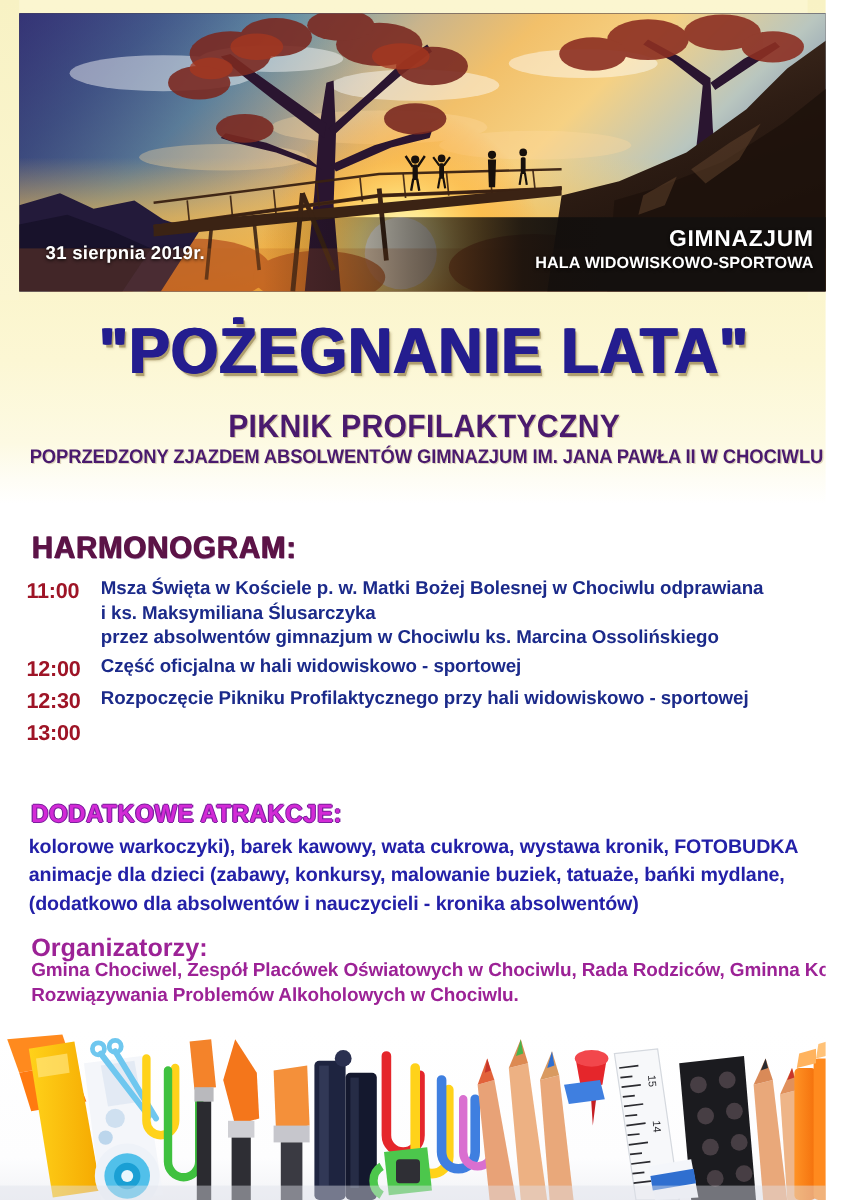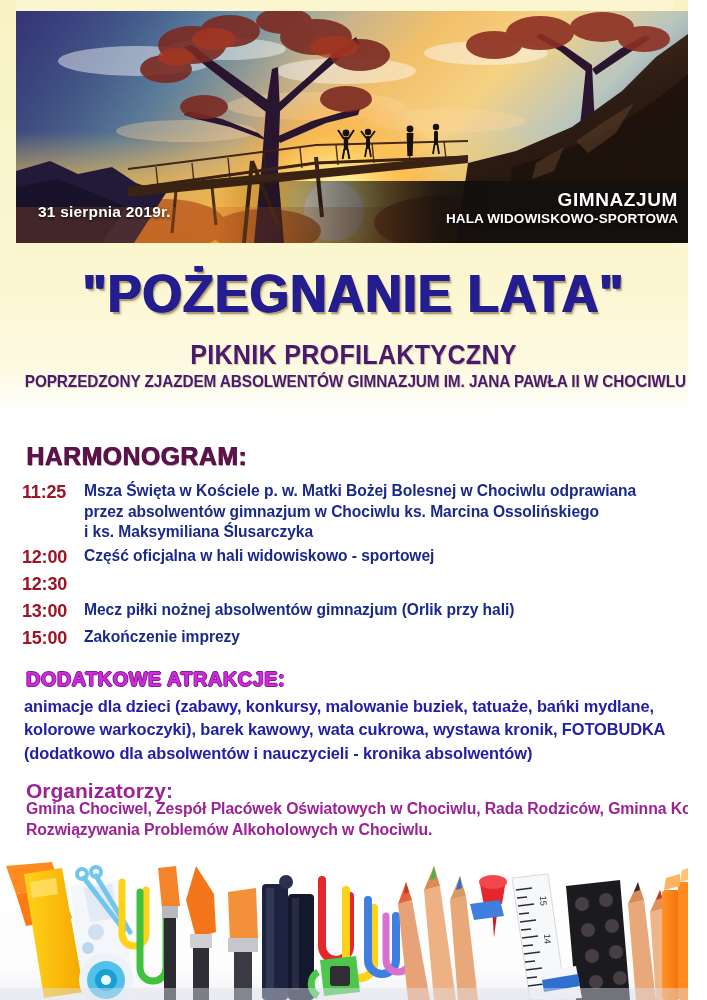--- a/index.html
+++ b/index.html
@@ -450,53 +450,49 @@
 
   <div class="title-main">"POŻEGNANIE  LATA"</div>
   <div class="title-sub1">PIKNIK PROFILAKTYCZNY</div>
   <div class="title-sub2">POPRZEDZONY ZJAZDEM ABSOLWENTÓW GIMNAZJUM IM. JANA PAWŁA II W CHOCIWLU</div>
 
   <div class="section-harmonogram">HARMONOGRAM:</div>
 
   <div class="schedule">
 
     <div class="sched-row">
-      <div class="sched-time">11:25</div>
+      <div class="sched-time">11:00</div>
       <div class="sched-desc">
         <span>Msza Święta w Kościele  p. w. Matki Bożej Bolesnej w Chociwlu odprawiana</span>
+        <span class="cont">i ks. Maksymiliana Ślusarczyka</span>
         <span class="cont">przez absolwentów gimnazjum w Chociwlu ks. Marcina Ossolińskiego</span>
-        <span class="cont">i ks. Maksymiliana Ślusarczyka</span>
       </div>
     </div>
 
     <div class="sched-row">
       <div class="sched-time">12:00</div>
       <div class="sched-desc">Część oficjalna w hali widowiskowo - sportowej</div>
     </div>
 
     <div class="sched-row">
       <div class="sched-time">12:30</div>
+      <div class="sched-desc">Rozpoczęcie Pikniku Profilaktycznego przy hali widowiskowo - sportowej</div>
     </div>
 
     <div class="sched-row">
       <div class="sched-time">13:00</div>
-      <div class="sched-desc">Mecz piłki nożnej absolwentów gimnazjum (Orlik przy hali)</div>
     </div>
 
-    <div class="sched-row">
-      <div class="sched-time">15:00</div>
-      <div class="sched-desc">Zakończenie imprezy</div>
-    </div>
 
   </div>
 
   <div class="section-atrakcje">DODATKOWE ATRAKCJE:</div>
   <div class="atrakcje-body">
+    <div>kolorowe warkoczyki), barek kawowy, wata cukrowa, wystawa kronik, FOTOBUDKA</div>
     <div>animacje dla dzieci (zabawy, konkursy, malowanie buziek, tatuaże, bańki mydlane,</div>
-    <div>kolorowe warkoczyki), barek kawowy, wata cukrowa, wystawa kronik, FOTOBUDKA</div>
     <div>(dodatkowo dla absolwentów i nauczycieli - kronika absolwentów)</div>
   </div>
 
   <div class="org-label">Organizatorzy:</div>
   <div class="org-body">
     <div>Gmina Chociwel, Zespół Placówek Oświatowych w Chociwlu, Rada Rodziców, Gminna Komisja</div>
     <div>Rozwiązywania Problemów Alkoholowych w Chociwlu.</div>
   </div>
 
   <div class="supplies">

